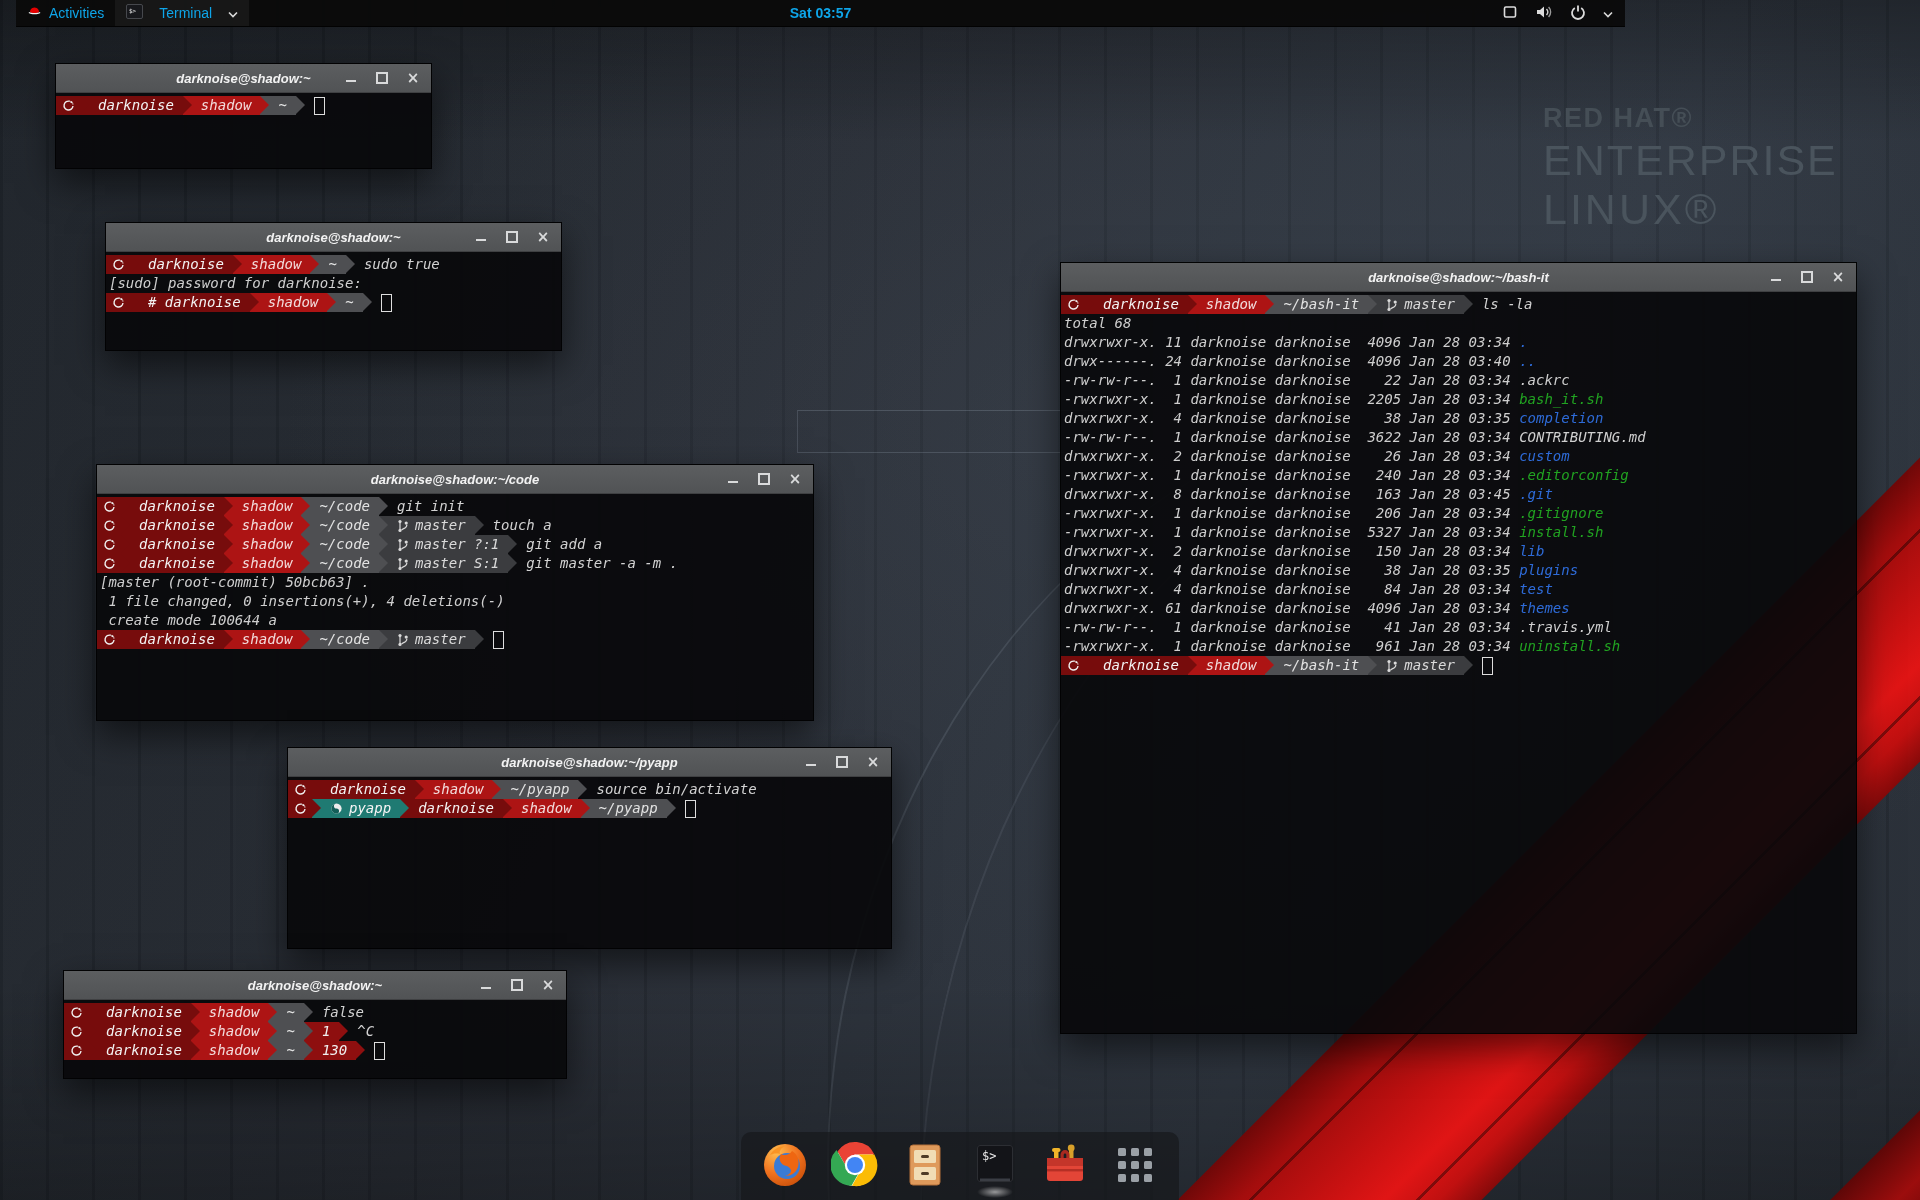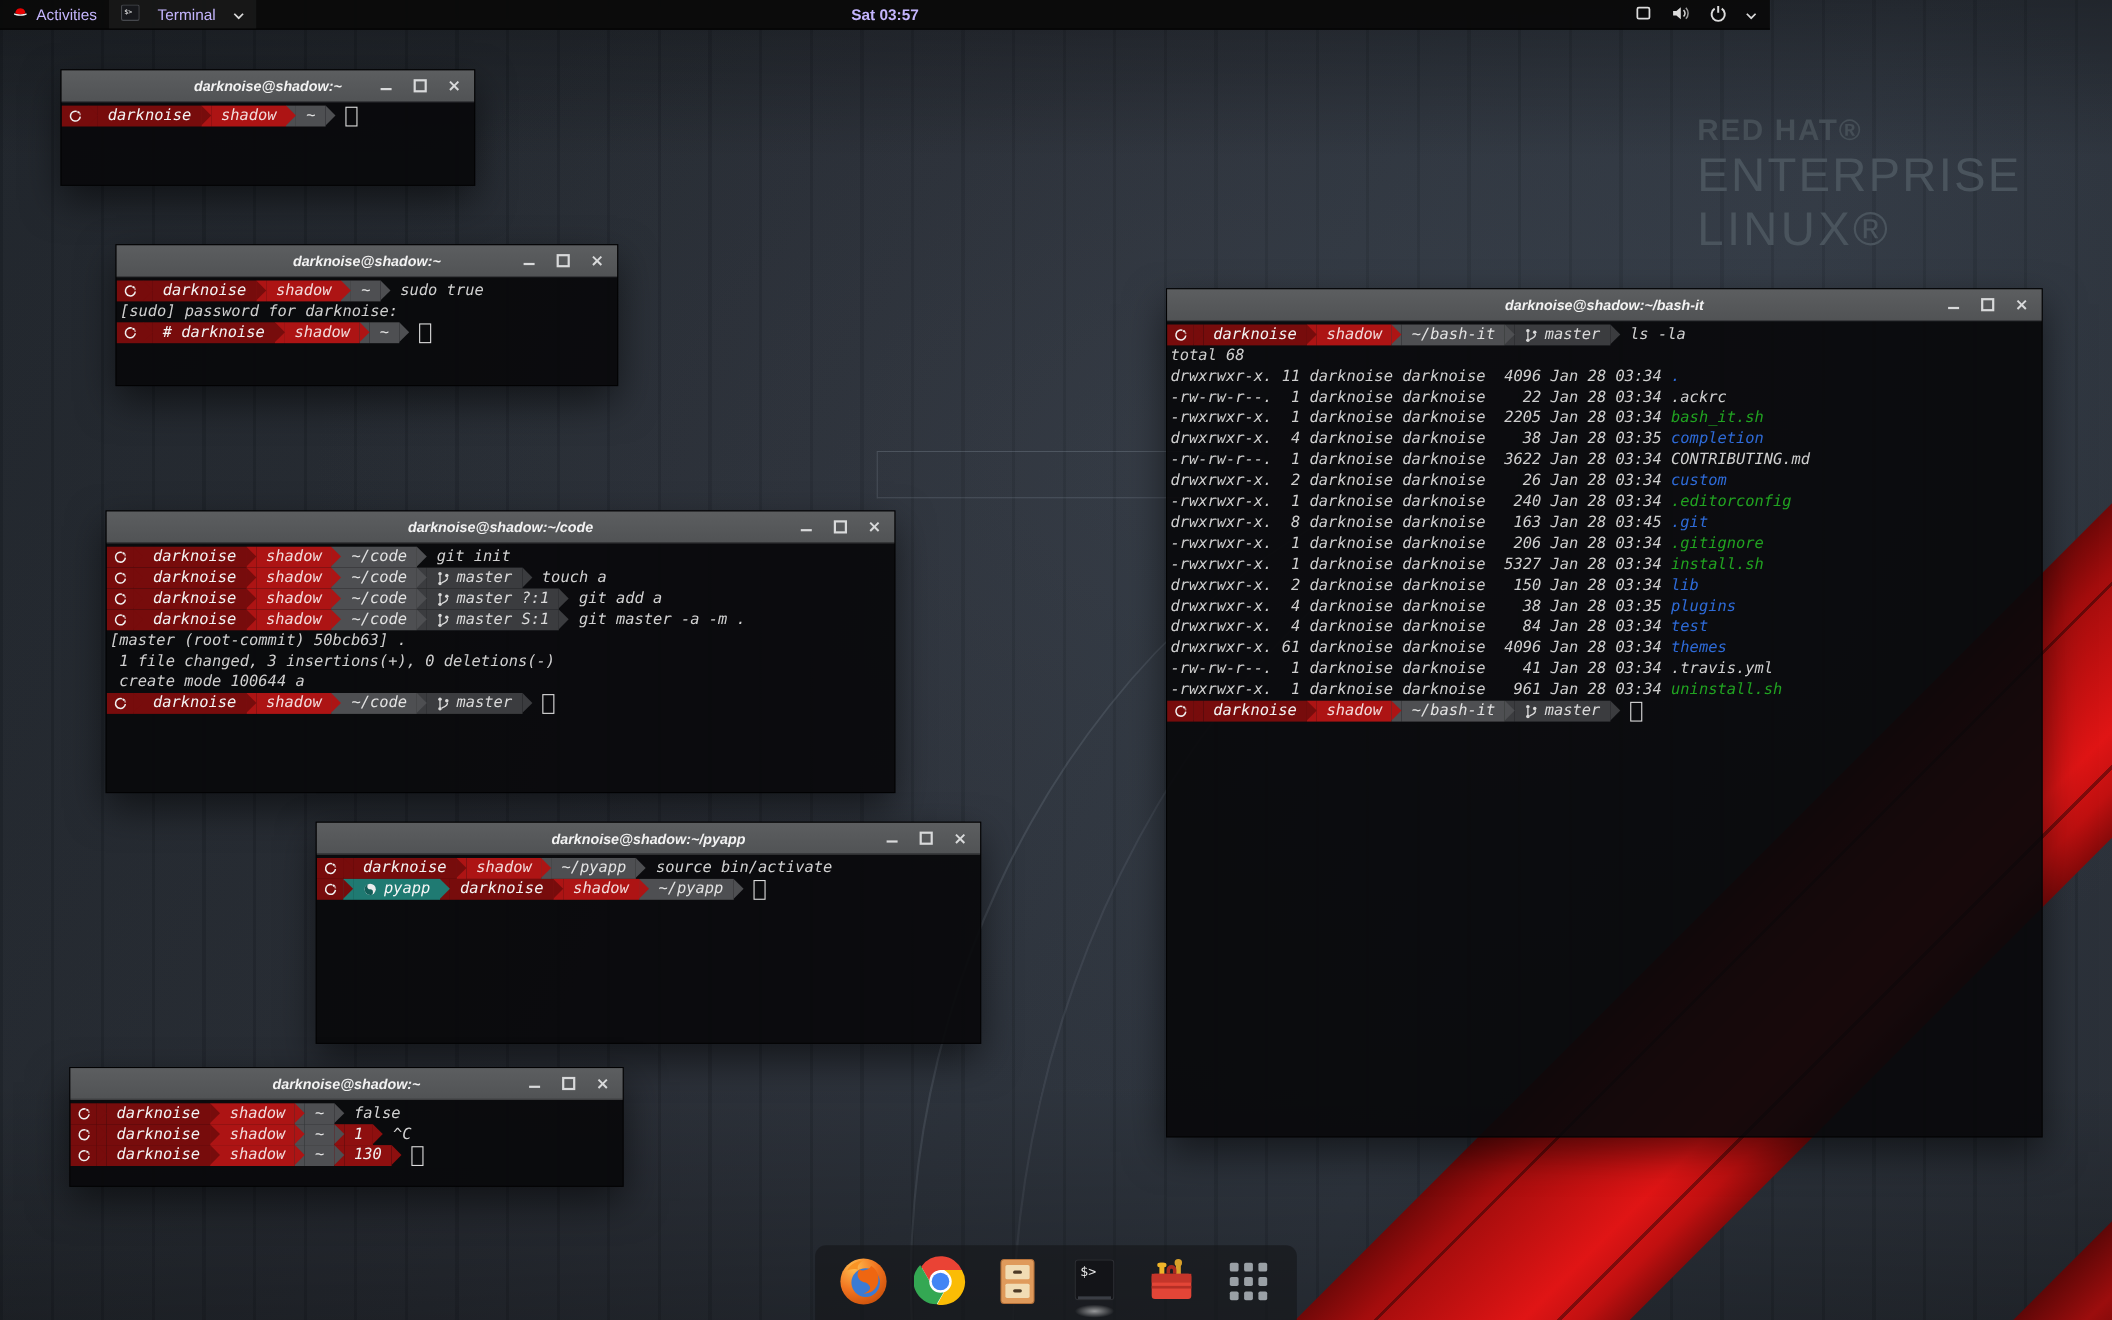--- a/index.html
+++ b/index.html
@@ -30,22 +30,22 @@
   .band-corner{left:1680px;top:1108px;width:520px;height:86px;transform:rotate(-45deg);
     background:linear-gradient(to bottom,#5e0707,#9c0d0d 55%,#6f0808);}
 
   
   #brand{position:absolute;left:1543px;top:103px;z-index:2;user-select:none;}
   #brand .b1{font-size:27px;font-weight:bold;letter-spacing:1.5px;color:#454e56;}
   #brand .b2{font-size:43px;font-weight:400;letter-spacing:2px;color:#4a545d;margin-top:2px;}
   #brand .b3{font-size:43px;font-weight:400;letter-spacing:3px;color:#4a545d;}
 
   
-  #topbar{position:absolute;left:0;top:0;width:1609px;height:26px;z-index:40;
-    background:rgba(10,10,10,.96);display:flex;align-items:center;color:#c4b5fd;
+  #topbar{position:absolute;left:16px;top:0;width:1609px;height:26px;z-index:40;
+    background:rgba(10,10,10,.96);display:flex;align-items:center;color:#0ea5e9;
     font-size:14px;border-bottom:1px solid rgba(0,0,0,.8);}
   .tb-left{display:flex;align-items:center;height:100%;}
   .tb-item{display:flex;align-items:center;gap:7px;padding:0 11px;height:100%;cursor:default;}
   .tb-appmenu{background:rgba(255,255,255,.05);gap:16px;}
   #tb-clock{position:absolute;left:50%;transform:translateX(-50%);font-weight:600;}
   .tb-right{margin-left:auto;display:flex;align-items:center;gap:17px;padding-right:12px;height:100%;}
 
   
   .window{position:absolute;z-index:10;background:rgba(9,9,11,.93);
     border:1px solid rgba(0,0,0,.75);box-shadow:0 14px 34px rgba(0,0,0,.55);font-style:italic;}
@@ -184,21 +184,21 @@
                 <path d="M9.8 2.9c1.9.4 3.6 2.1 3.7 4.2" opacity=".55"></path>
                 <circle cx="11.6" cy="3.9" r="1.1" fill="#f0f0f0" stroke="none"></circle>
               </svg></span></span><span class="sep" style="background: rgb(119, 12, 12);"><i style="border-left-color: rgb(119, 12, 12);"></i></span><span class="seg s-user" style="background: rgb(119, 12, 12); color: rgb(243, 243, 243);"><span>darknoise</span></span><span class="sep" style="background: rgb(173, 20, 20);"><i style="border-left-color: rgb(119, 12, 12);"></i></span><span class="seg s-host" style="background: rgb(173, 20, 20); color: rgb(242, 220, 220);"><span>shadow</span></span><span class="sep" style="background: rgb(78, 79, 82);"><i style="border-left-color: rgb(173, 20, 20);"></i></span><span class="seg s-path" style="background: rgb(78, 79, 82); color: rgb(226, 226, 226);"><span>~/code</span></span><span class="sep" style="background: rgb(59, 60, 63);"><i style="border-left-color: rgb(78, 79, 82);"></i></span><span class="seg s-git" style="background: rgb(59, 60, 63); color: rgb(218, 218, 218);"><span class="gl"><svg width="12" height="14" viewBox="0 0 12 14" fill="#dadada">
                 <circle cx="3" cy="2.6" r="1.6"></circle>
                 <circle cx="9.2" cy="4.1" r="1.6"></circle>
                 <circle cx="3" cy="11.4" r="1.6"></circle>
                 <rect x="2.4" y="4" width="1.2" height="6"></rect>
                 <path d="M9.2 5.7c0 2.6-2.4 2.9-5 4.6l.7 1.1c2.9-1.8 5.5-2.2 5.5-5.7z"></path>
               </svg></span><span>master S:1</span></span><span class="sep" style="background: transparent;"><i style="border-left-color: rgb(59, 60, 63);"></i></span><span class="cmd">git master -a -m .</span></div>
         <div class="outline">[master (root-commit) 50bcb63] .</div>
-        <div class="outline"> 1 file changed, 3 insertions(+), 0 deletions(-)</div>
+        <div class="outline"> 1 file changed, 0 insertions(+), 4 deletions(-)</div>
         <div class="outline"> create mode 100644 a</div>
         <div class="tline"><span class="seg s-icon" style="background: rgb(119, 12, 12); color: rgb(240, 240, 240);"><span class="gl" style="margin:0"><svg width="13" height="13" viewBox="0 0 16 16" fill="none" stroke="#f0f0f0" stroke-width="1.7">
                 <path d="M13.5 8.6A5.5 5.5 0 1 1 9.6 2.8"></path>
                 <path d="M9.8 2.9c1.9.4 3.6 2.1 3.7 4.2" opacity=".55"></path>
                 <circle cx="11.6" cy="3.9" r="1.1" fill="#f0f0f0" stroke="none"></circle>
               </svg></span></span><span class="sep" style="background: rgb(119, 12, 12);"><i style="border-left-color: rgb(119, 12, 12);"></i></span><span class="seg s-user" style="background: rgb(119, 12, 12); color: rgb(243, 243, 243);"><span>darknoise</span></span><span class="sep" style="background: rgb(173, 20, 20);"><i style="border-left-color: rgb(119, 12, 12);"></i></span><span class="seg s-host" style="background: rgb(173, 20, 20); color: rgb(242, 220, 220);"><span>shadow</span></span><span class="sep" style="background: rgb(78, 79, 82);"><i style="border-left-color: rgb(173, 20, 20);"></i></span><span class="seg s-path" style="background: rgb(78, 79, 82); color: rgb(226, 226, 226);"><span>~/code</span></span><span class="sep" style="background: rgb(59, 60, 63);"><i style="border-left-color: rgb(78, 79, 82);"></i></span><span class="seg s-git" style="background: rgb(59, 60, 63); color: rgb(218, 218, 218);"><span class="gl"><svg width="12" height="14" viewBox="0 0 12 14" fill="#dadada">
                 <circle cx="3" cy="2.6" r="1.6"></circle>
                 <circle cx="9.2" cy="4.1" r="1.6"></circle>
                 <circle cx="3" cy="11.4" r="1.6"></circle>
                 <rect x="2.4" y="4" width="1.2" height="6"></rect>
@@ -275,20 +275,21 @@
                 <circle cx="11.6" cy="3.9" r="1.1" fill="#f0f0f0" stroke="none"></circle>
               </svg></span></span><span class="sep" style="background: rgb(119, 12, 12);"><i style="border-left-color: rgb(119, 12, 12);"></i></span><span class="seg s-user" style="background: rgb(119, 12, 12); color: rgb(243, 243, 243);"><span>darknoise</span></span><span class="sep" style="background: rgb(173, 20, 20);"><i style="border-left-color: rgb(119, 12, 12);"></i></span><span class="seg s-host" style="background: rgb(173, 20, 20); color: rgb(242, 220, 220);"><span>shadow</span></span><span class="sep" style="background: rgb(78, 79, 82);"><i style="border-left-color: rgb(173, 20, 20);"></i></span><span class="seg s-path" style="background: rgb(78, 79, 82); color: rgb(226, 226, 226);"><span>~/bash-it</span></span><span class="sep" style="background: rgb(59, 60, 63);"><i style="border-left-color: rgb(78, 79, 82);"></i></span><span class="seg s-git" style="background: rgb(59, 60, 63); color: rgb(218, 218, 218);"><span class="gl"><svg width="12" height="14" viewBox="0 0 12 14" fill="#dadada">
                 <circle cx="3" cy="2.6" r="1.6"></circle>
                 <circle cx="9.2" cy="4.1" r="1.6"></circle>
                 <circle cx="3" cy="11.4" r="1.6"></circle>
                 <rect x="2.4" y="4" width="1.2" height="6"></rect>
                 <path d="M9.2 5.7c0 2.6-2.4 2.9-5 4.6l.7 1.1c2.9-1.8 5.5-2.2 5.5-5.7z"></path>
               </svg></span><span>master</span></span><span class="sep" style="background: transparent;"><i style="border-left-color: rgb(59, 60, 63);"></i></span><span class="cmd">ls -la</span></div>
         <div class="outline">total 68</div>
         <div class="outline"><span>drwxrwxr-x. 11 darknoise darknoise  4096 Jan 28 03:34 </span><span class="fn-dir">.</span></div>
+        <div class="outline"><span>drwx------. 24 darknoise darknoise  4096 Jan 28 03:40 </span><span class="fn-dir">..</span></div>
         <div class="outline"><span>-rw-rw-r--.  1 darknoise darknoise    22 Jan 28 03:34 </span><span>.ackrc</span></div>
         <div class="outline"><span>-rwxrwxr-x.  1 darknoise darknoise  2205 Jan 28 03:34 </span><span class="fn-exec">bash_it.sh</span></div>
         <div class="outline"><span>drwxrwxr-x.  4 darknoise darknoise    38 Jan 28 03:35 </span><span class="fn-dir">completion</span></div>
         <div class="outline"><span>-rw-rw-r--.  1 darknoise darknoise  3622 Jan 28 03:34 </span><span>CONTRIBUTING.md</span></div>
         <div class="outline"><span>drwxrwxr-x.  2 darknoise darknoise    26 Jan 28 03:34 </span><span class="fn-dir">custom</span></div>
         <div class="outline"><span>-rwxrwxr-x.  1 darknoise darknoise   240 Jan 28 03:34 </span><span class="fn-exec">.editorconfig</span></div>
         <div class="outline"><span>drwxrwxr-x.  8 darknoise darknoise   163 Jan 28 03:45 </span><span class="fn-dir">.git</span></div>
         <div class="outline"><span>-rwxrwxr-x.  1 darknoise darknoise   206 Jan 28 03:34 </span><span class="fn-exec">.gitignore</span></div>
         <div class="outline"><span>-rwxrwxr-x.  1 darknoise darknoise  5327 Jan 28 03:34 </span><span class="fn-exec">install.sh</span></div>
         <div class="outline"><span>drwxrwxr-x.  2 darknoise darknoise   150 Jan 28 03:34 </span><span class="fn-dir">lib</span></div>

